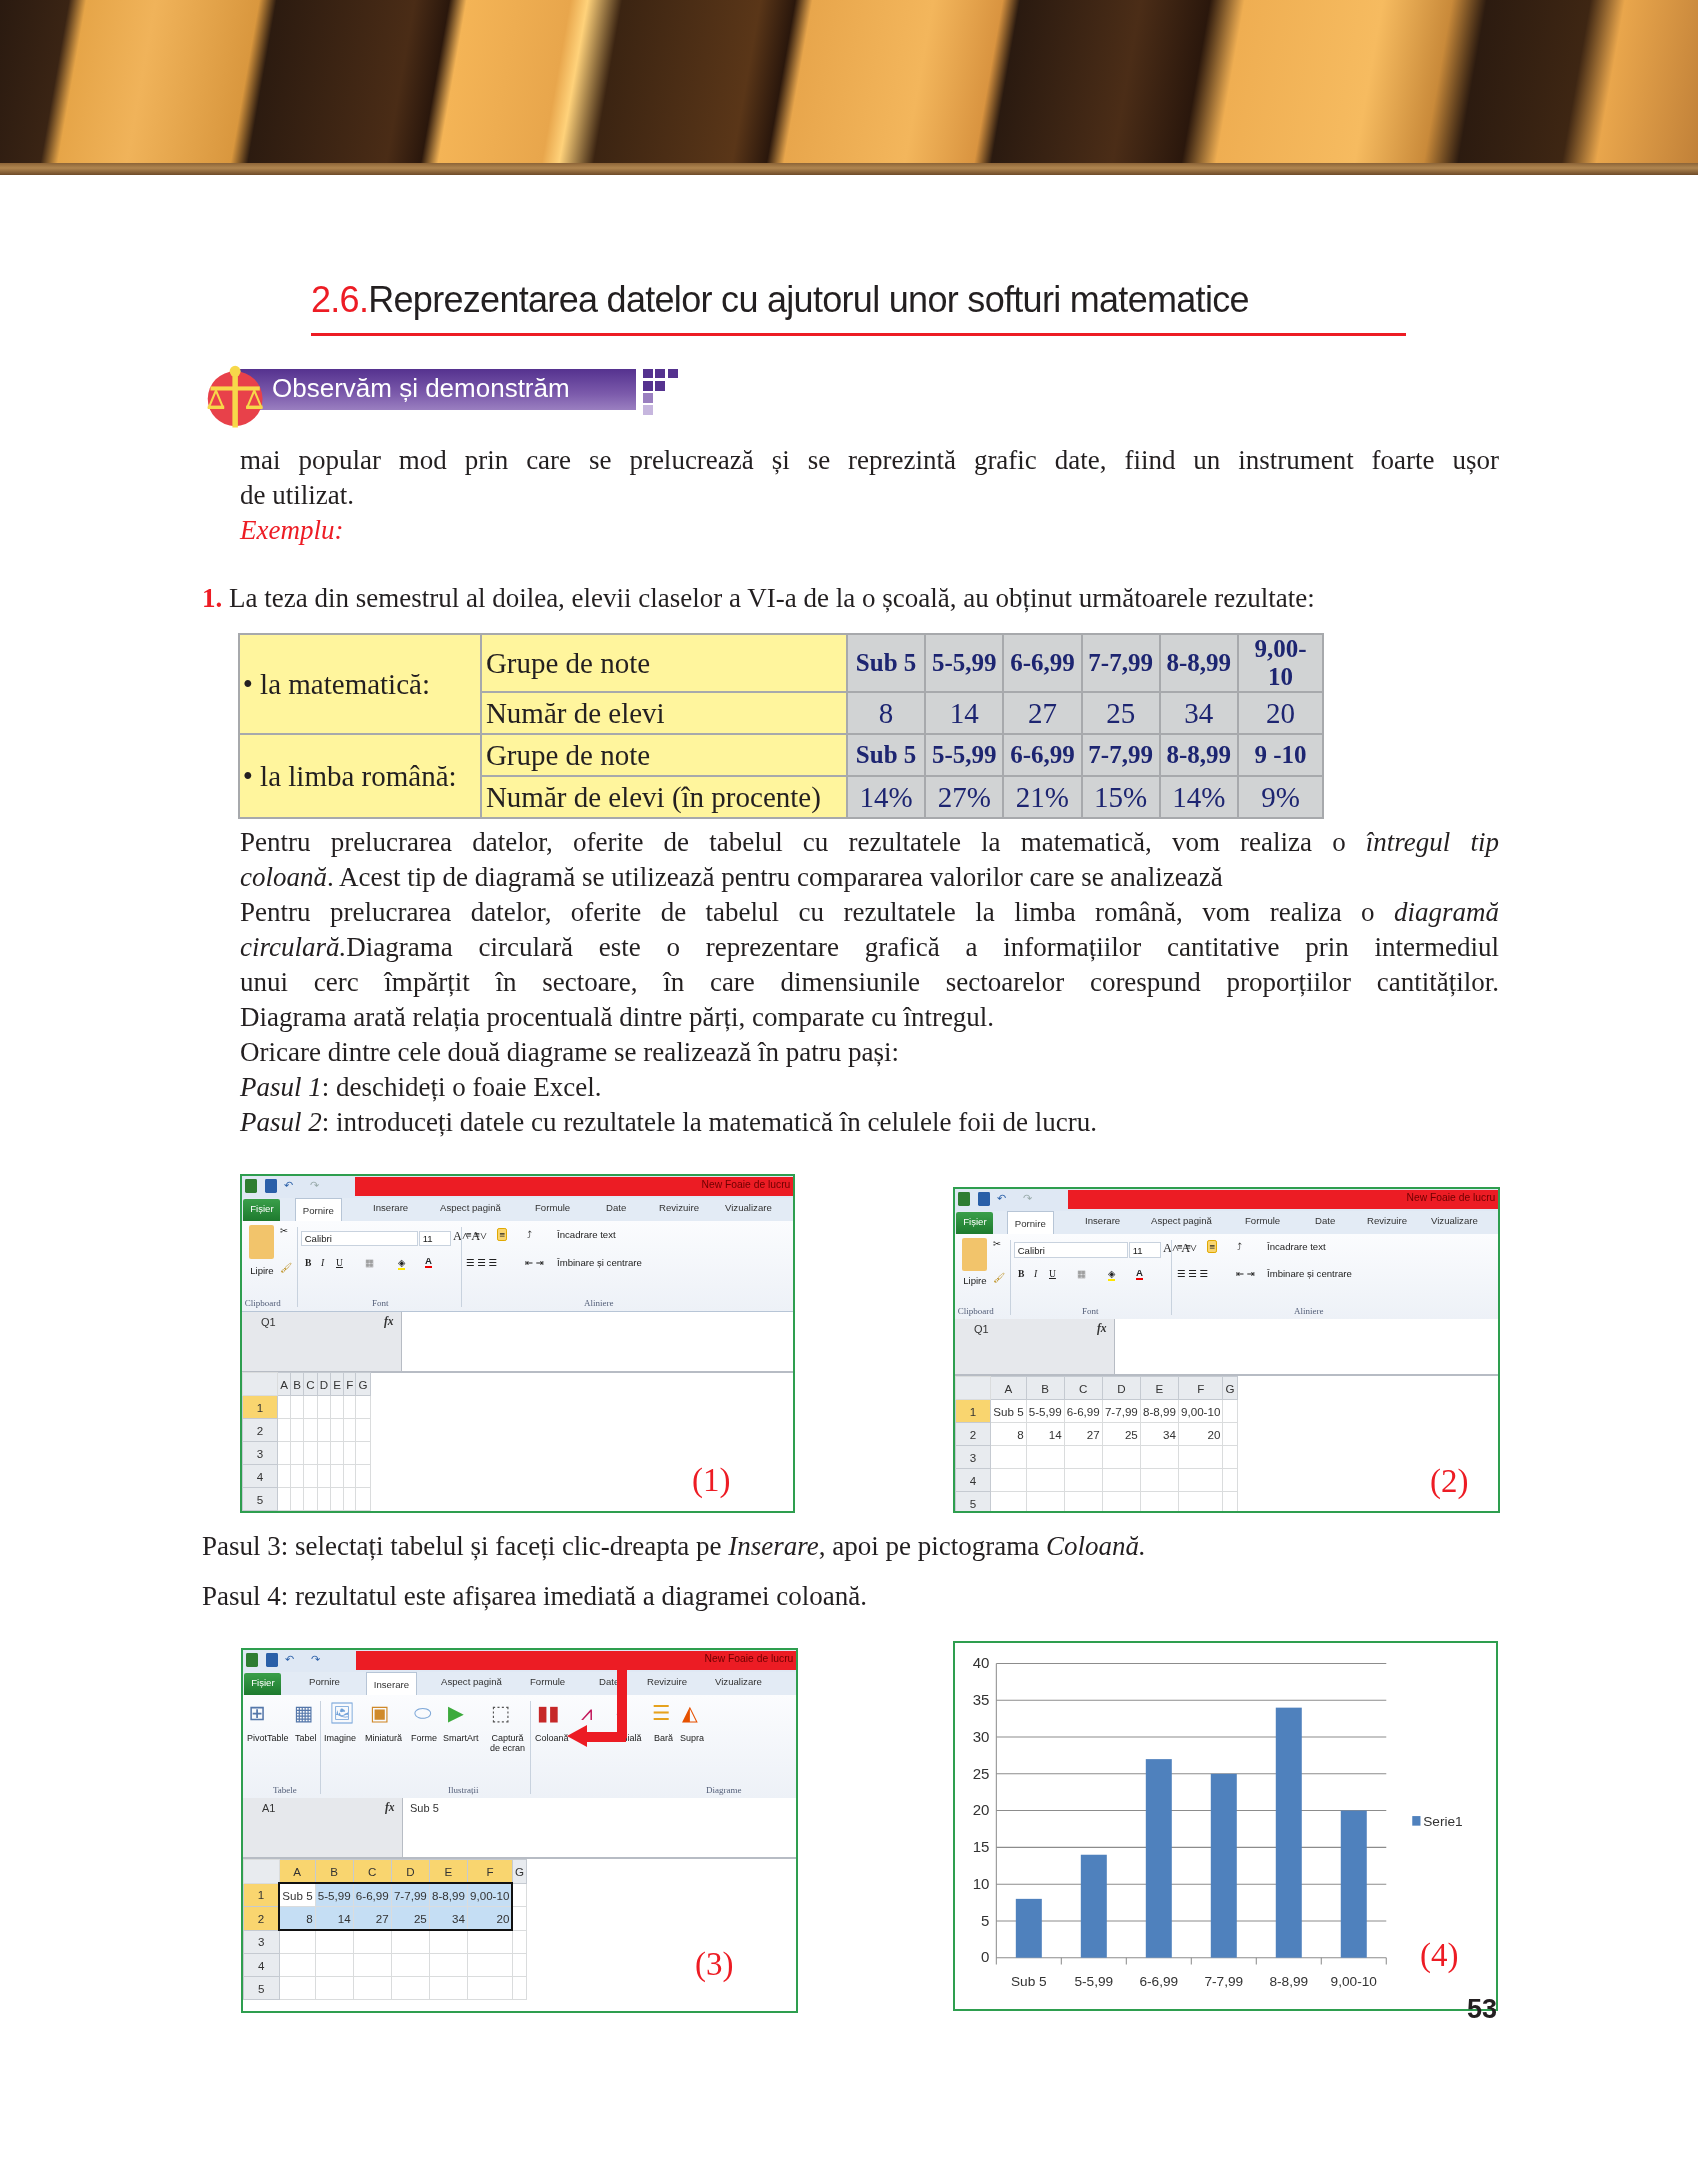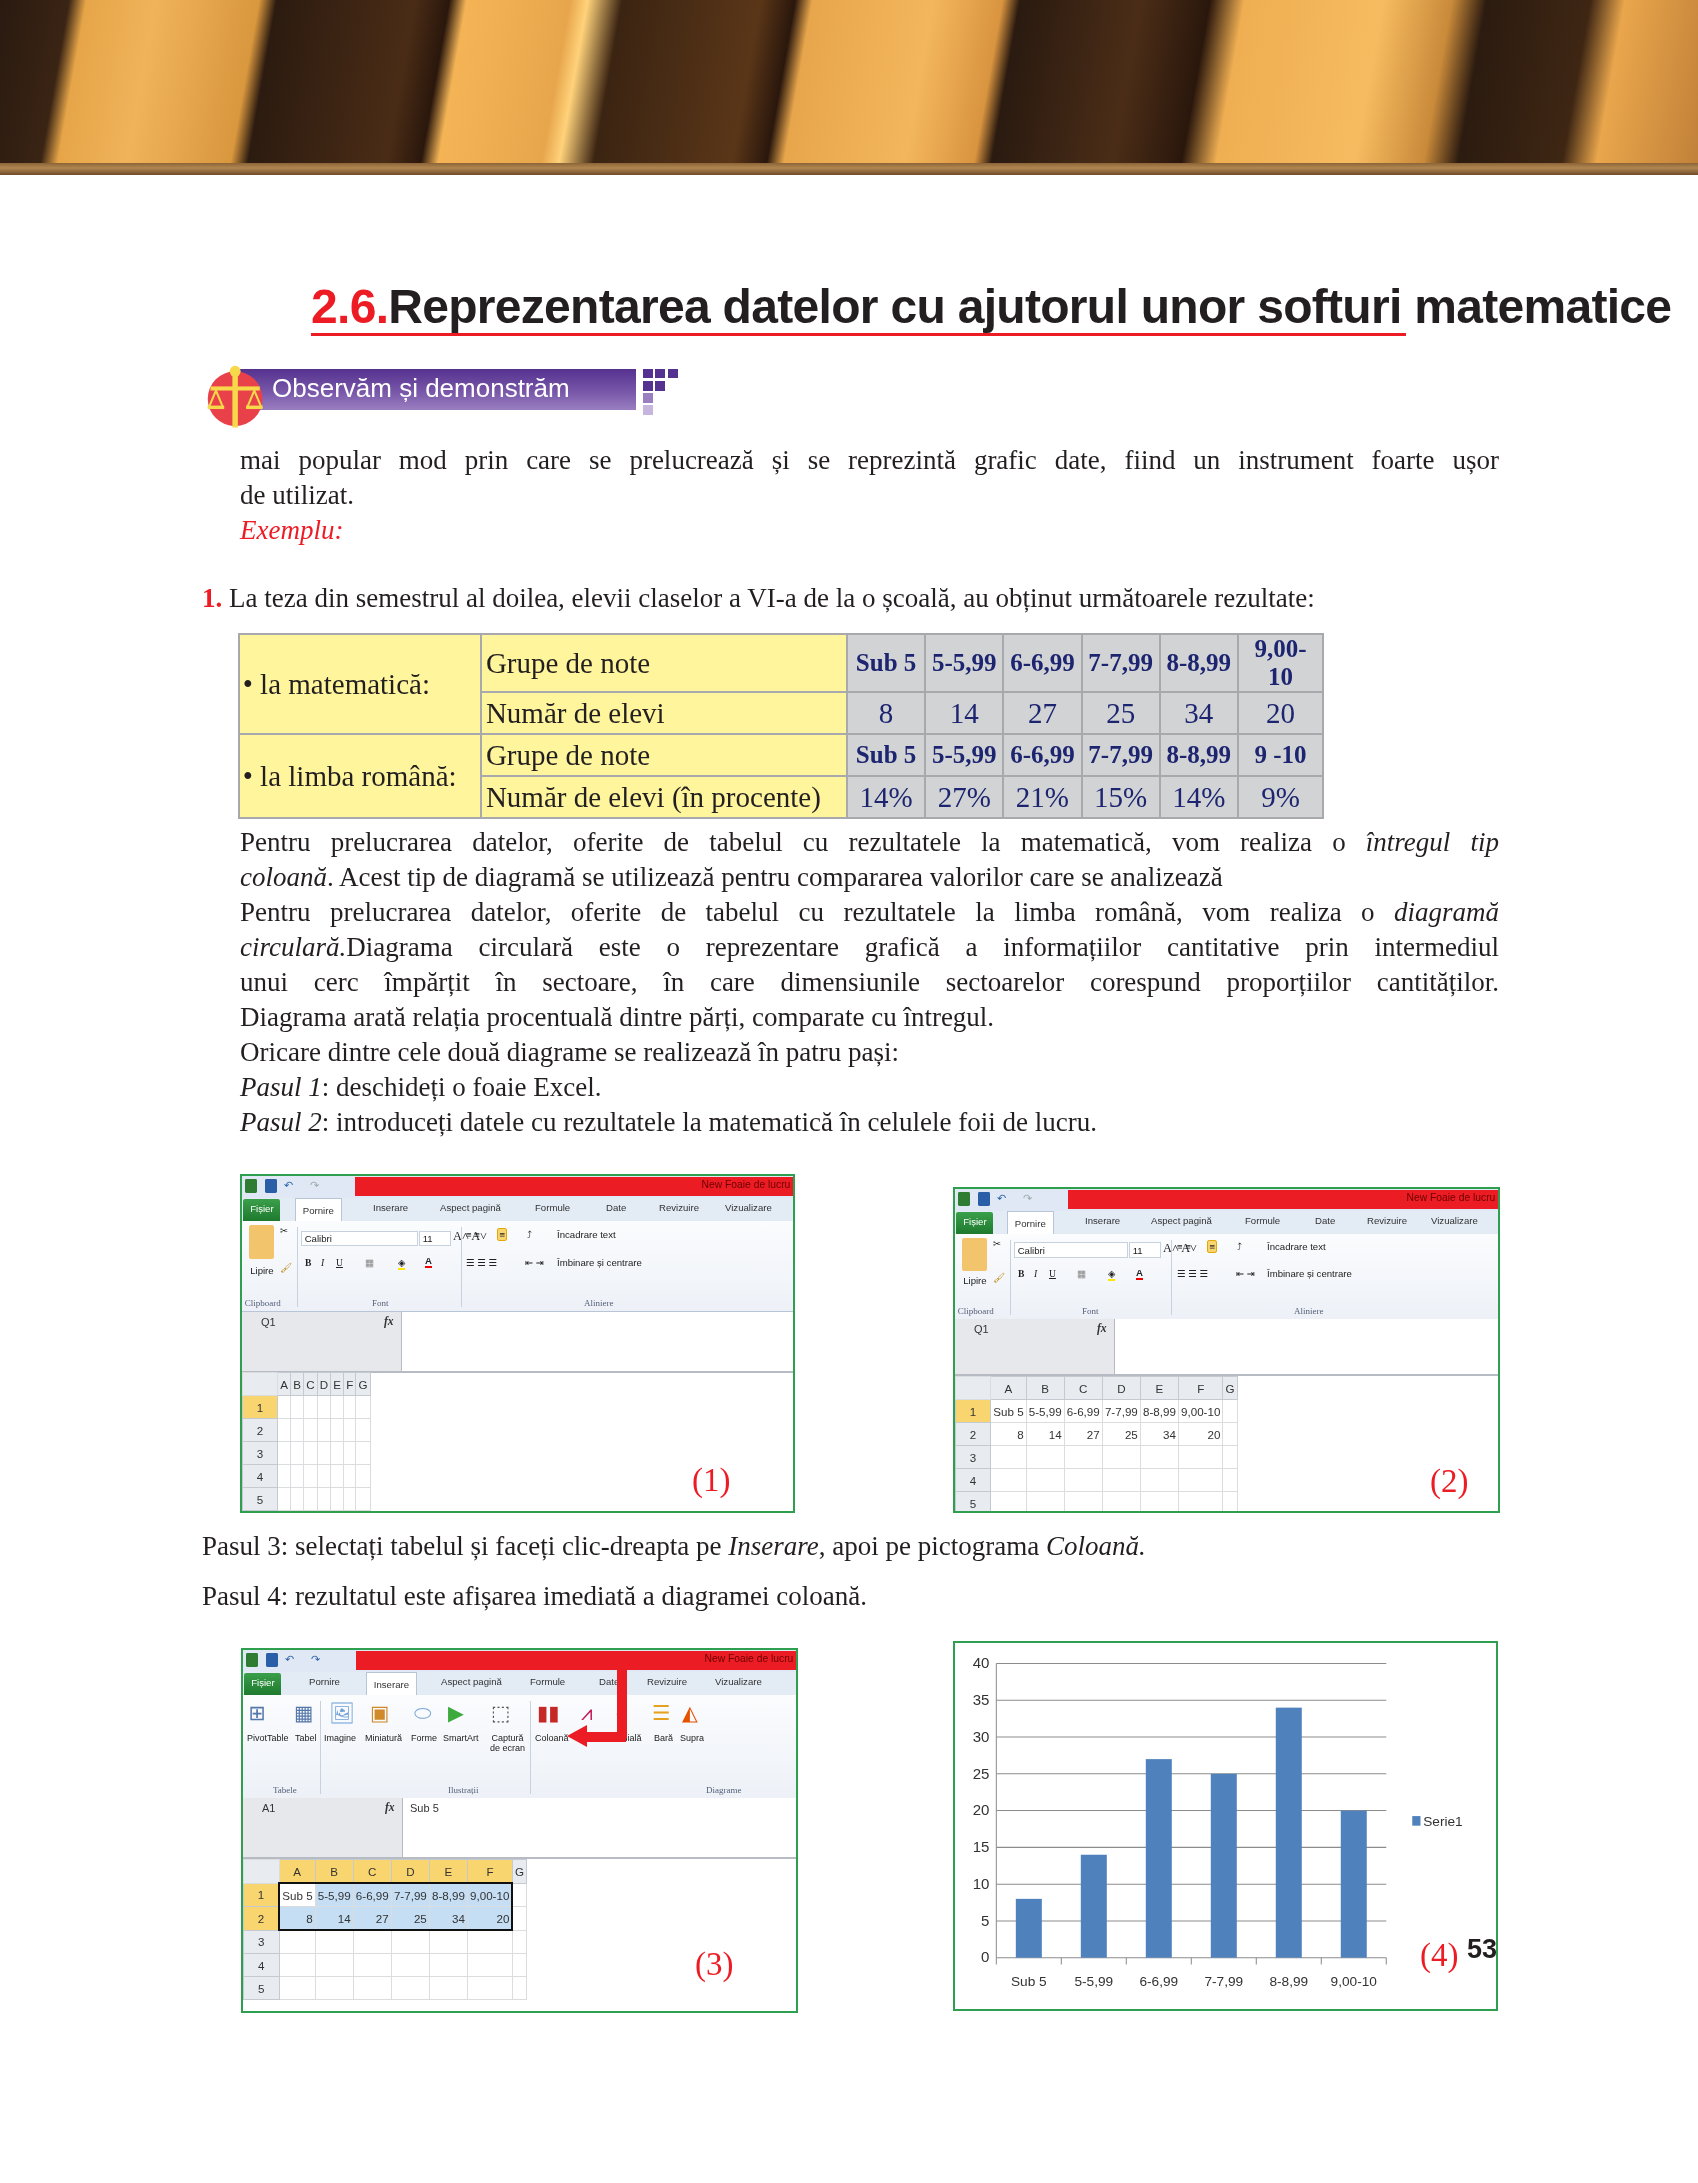--- a/index.html
+++ b/index.html
@@ -8,22 +8,22 @@
   .abs { position:absolute; }
 
   
   #banner { left:0; top:0; width:1698px; height:175px; overflow:hidden;
     background:
       linear-gradient(180deg, rgba(0,0,0,0) 0%, rgba(0,0,0,0) 93%, #8a6236 93%, #b08650 96%, #6e4a28 100%),
       linear-gradient(100deg,#2a1a10 0%,#3a2414 4%,#e6a548 5%,#f0b35a 9%,#d9973e 15%,#2c1b10 16%,#4a2c16 24%,#2a170c 26%,#f4b456 27%,#e8a64c 33%,#ffd27a 34%,#3b2412 36%,#5a3618 44%,#2a170c 46%,#e8a64c 47%,#f3b65c 54%,#d99440 58%,#2a1a10 59%,#4b2d17 66%,#2a170c 70%,#efae52 72%,#f6bb60 80%,#c98a3a 84%,#2c1b10 86%,#3e2613 92%,#e9a64c 94%,#c08038 100%);
   }
 
   
-  #title { left:311px; top:279px; width:1095px; font-family:"Liberation Sans", sans-serif; font-weight:bold;
-           font-size:48px; letter-spacing:-0.7px; color:#231f20; white-space:nowrap; }
+  #title { left:311px; top:279px; width:1095px; font-family:"Liberation Sans", sans-serif; font-weight:normal;
+           font-size:36px; letter-spacing:-0.7px; color:#231f20; white-space:nowrap; }
   #title .num { color:#ed1c24; }
   #title-rule { left:311px; top:333px; width:1095px; height:2.7px; background:#ed1c24; }
 
   
   #section-banner { left:205px; top:363px; width:486px; height:62px; }
   #section-banner .bar { position:absolute; left:27px; top:5.5px; width:404px; height:41px;
       background:linear-gradient(180deg,#55328f 0%,#7b5aab 60%,#9a7fc0 100%); }
   #section-banner .label { position:absolute; left:67px; top:9.6px; color:#fff; font-family:"Liberation Sans", sans-serif;
       font-size:26px; white-space:nowrap; }
   #section-banner .emblem { position:absolute; left:0; top:0; width:63px; height:66px; }
@@ -74,21 +74,21 @@
   .xl .grid td.corner { background:#e8ebef; width:30px; }
   .xl .marker { position:absolute; color:#ed1c24; font-family:"Liberation Serif", serif; font-size:33px; }
 
   
   #chart-box { left:953px; top:1641px; width:541px; height:366px; border:2.7px solid #2e9e4f; background:#fff; }
   #chart-box svg { position:absolute; left:0; top:0; }
 
   #step3 { left:202px; top:1531px; font-size:27px; white-space:nowrap; }
   #step4 { left:202px; top:1581px; font-size:27px; white-space:nowrap; }
 
-  #page-number { left:1467px; top:1934px; font-family:"Liberation Sans", sans-serif; font-weight:bold; font-size:27px; color:#231f20; }
+  #page-number { left:1467px; top:1994px; font-family:"Liberation Sans", sans-serif; font-weight:bold; font-size:27px; color:#231f20; }
 </style>
 </head>
 <body>
 
 <div id="banner" class="abs"></div>
 
 <div id="title" class="abs"><span class="num">2.6.</span><span>Reprezentarea datelor cu ajutorul unor softuri matematice</span></div>
 <div id="title-rule" class="abs"></div>
 
 <div id="section-banner" class="abs">

